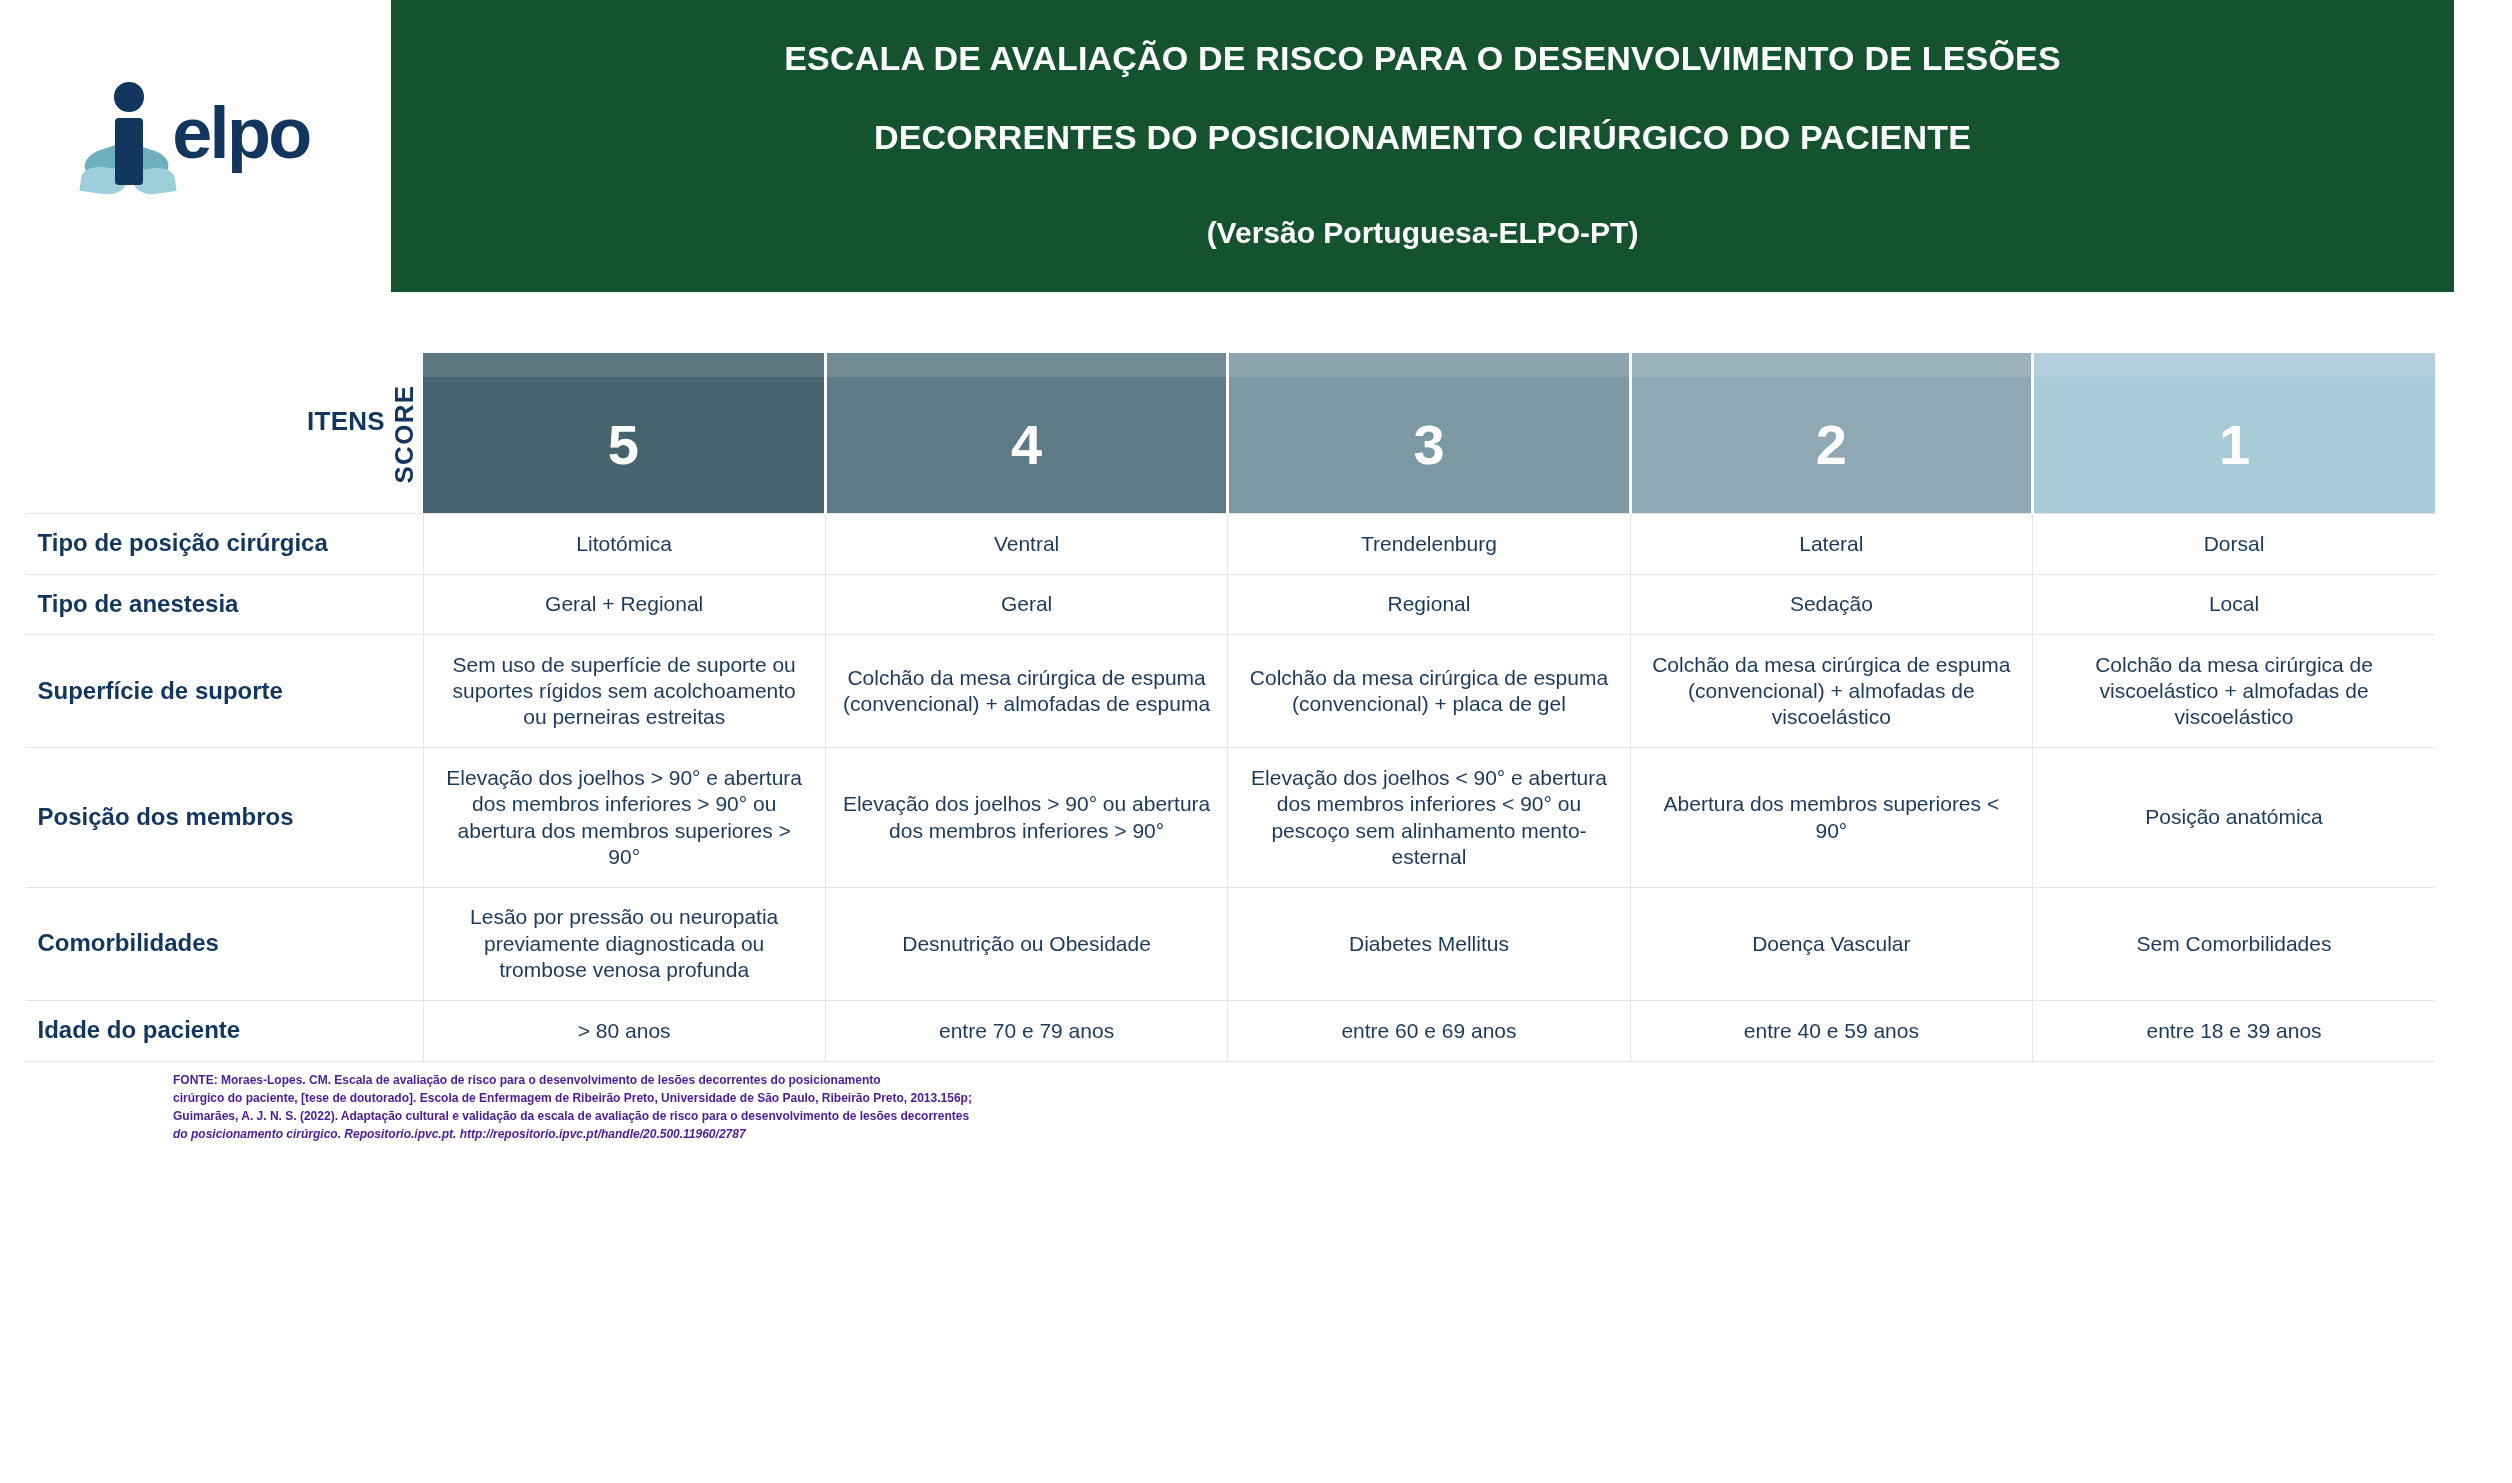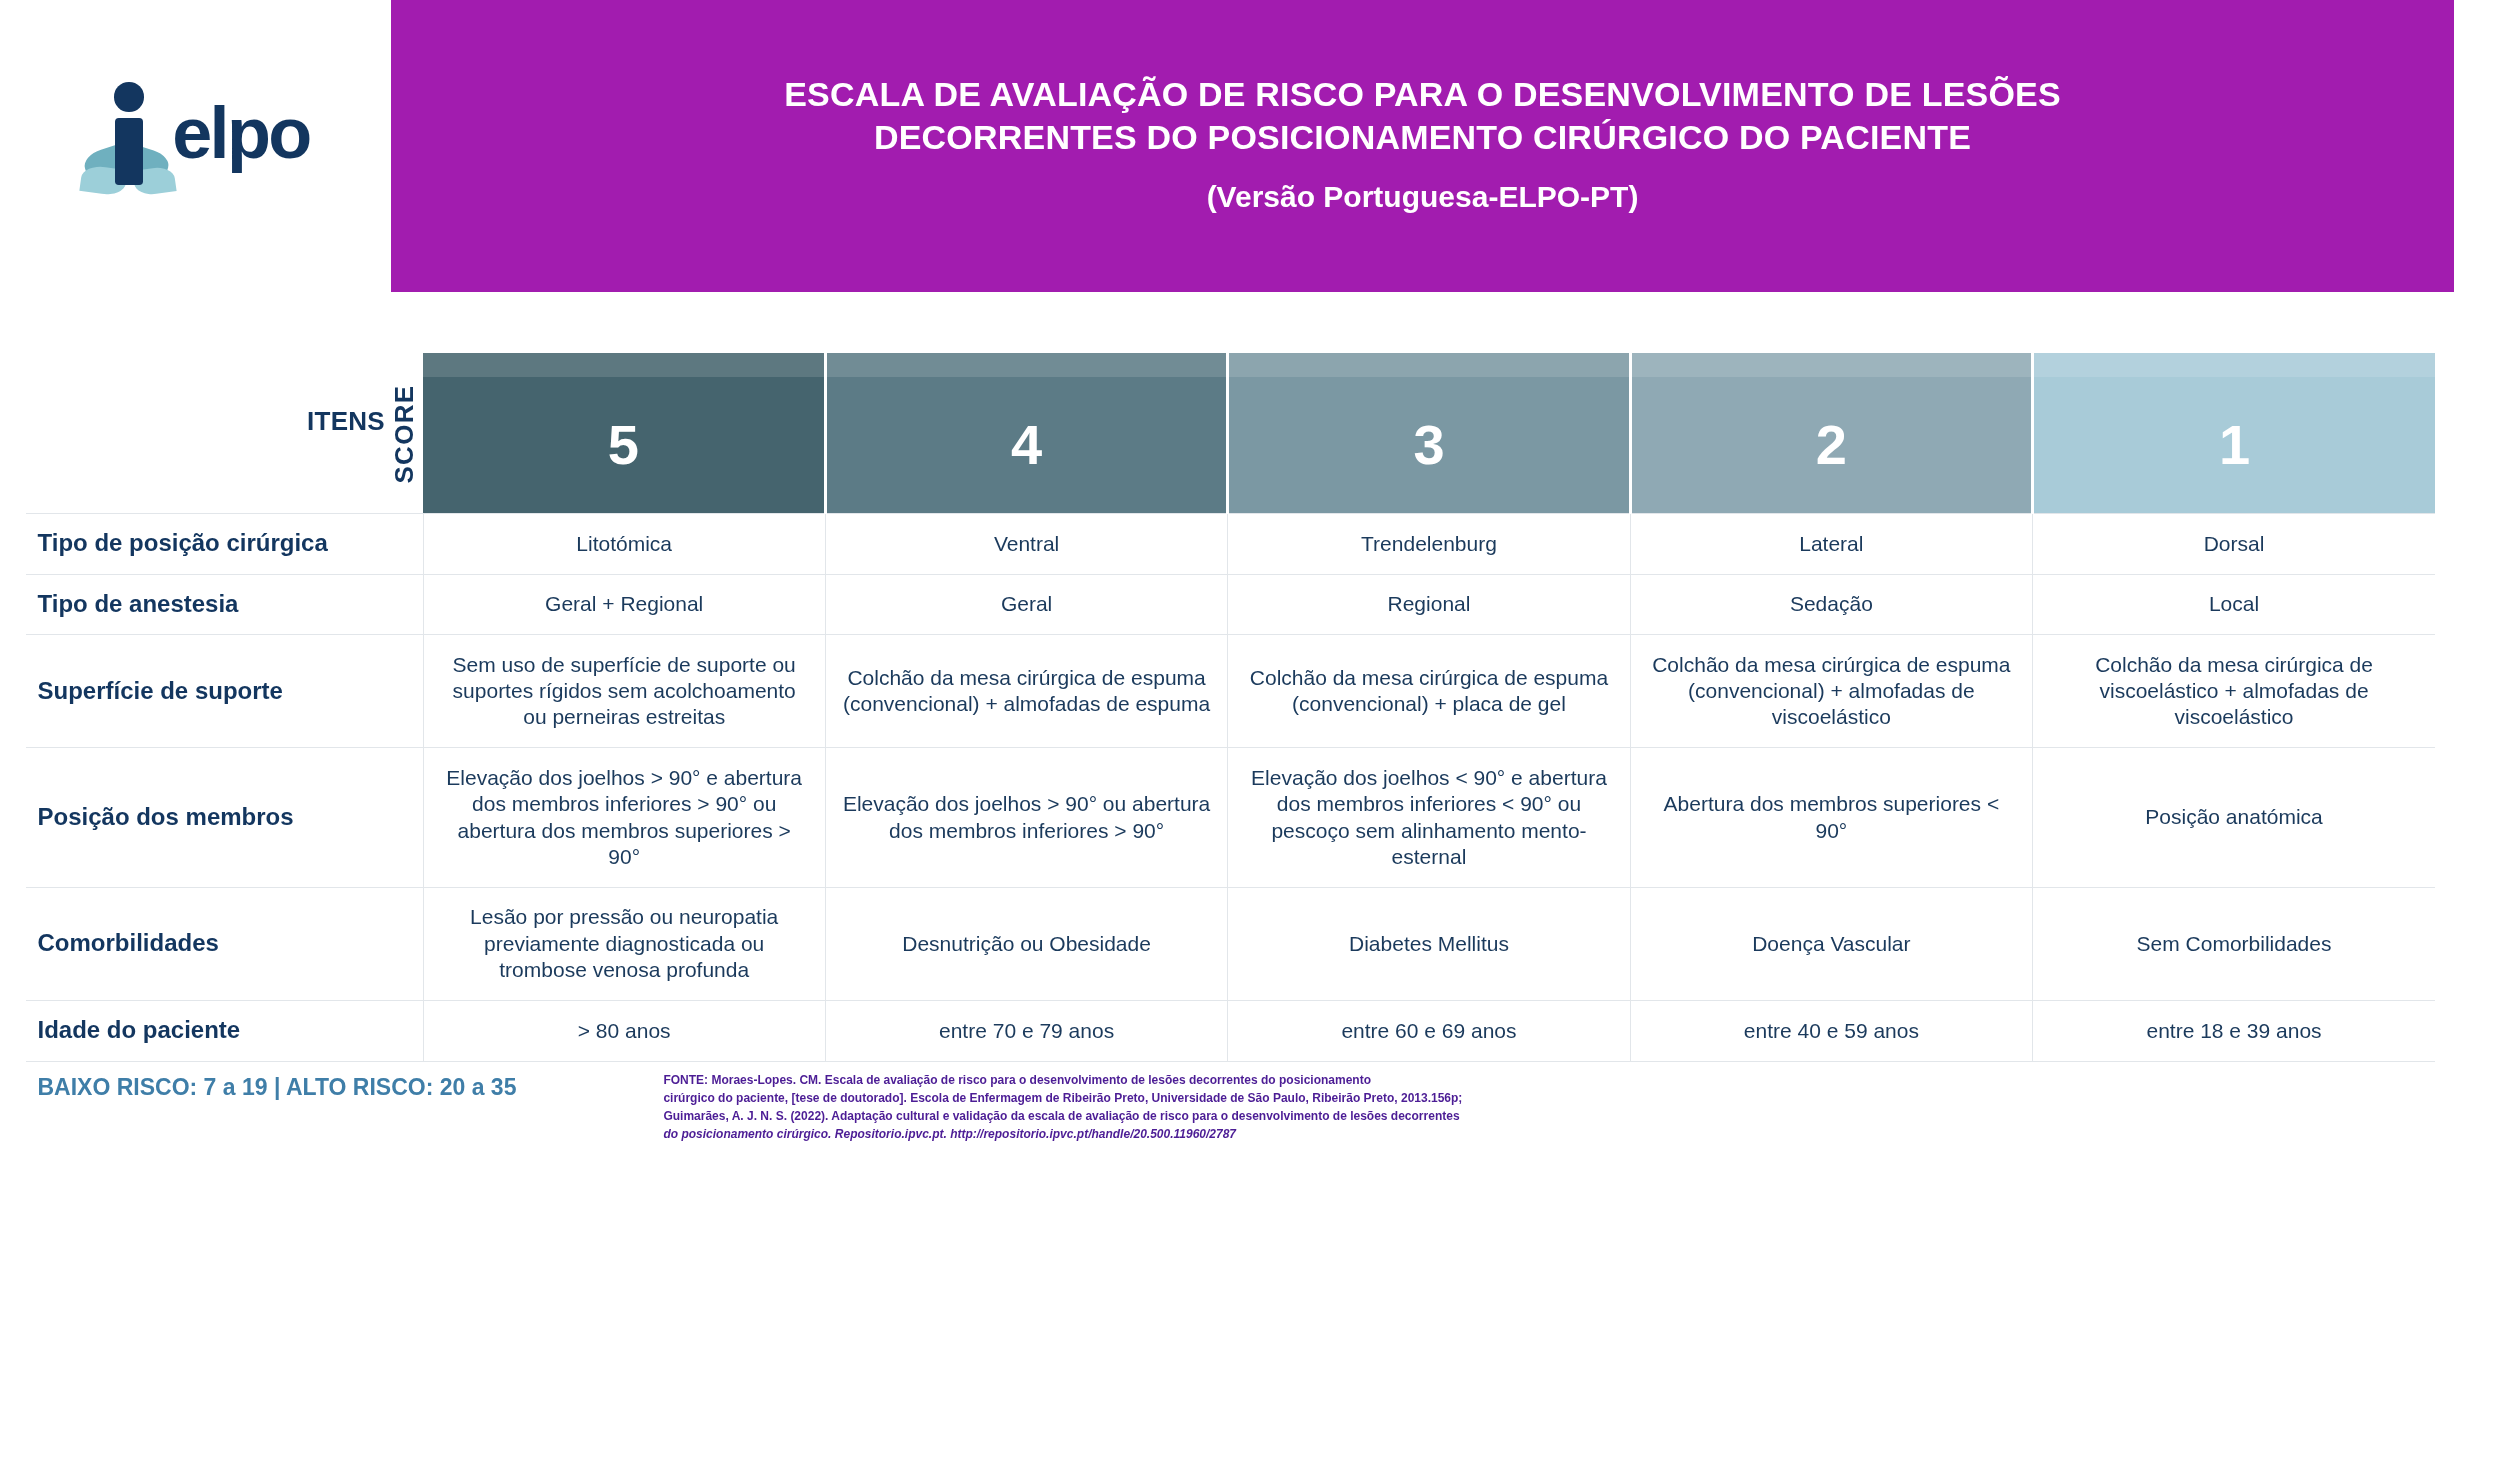--- a/index.html
+++ b/index.html
@@ -67,30 +67,31 @@
   .logo-stem {
     position: absolute;
     width: 28px; height: 67px;
     background: #13365f;
     border-radius: 3.8px;
     left: 34px; top: 46px;
   }
 
   .title-box {
     flex: 1;
-    background: #a21caf;
+    background: #14532d;
     color: #ffffff;
     display: flex;
     flex-direction: column;
     justify-content: center;
     align-items: center;
     text-align: center;
     padding: 16.7px 38px 22px 38px;
     box-sizing: border-box;
     margin-right: 58px;
+    gap: 36px;
   }
   .title-line {
     font-size: 34px;
     font-weight: bold;
     line-height: 1.28;
     letter-spacing: 0.2px;
   }
   .title-sub {
     font-size: 30px;
     font-weight: bold;
@@ -325,21 +326,20 @@
         <td class="cell">entre 60 e 69 anos</td>
         <td class="cell">entre 40 e 59 anos</td>
         <td class="cell">entre 18 e 39 anos</td>
       </tr>
 
     </tbody>
   </table>
 </div>
 
 <div class="footer">
-  <div class="risk">BAIXO RISCO: 7 a 19 | ALTO RISCO: 20 a 35</div>
   <div class="source">
     <div>FONTE: Moraes-Lopes. CM. Escala de avaliação de risco para o desenvolvimento de lesões decorrentes do posicionamento</div>
     <div>cirúrgico do paciente, [tese de doutorado]. Escola de Enfermagem de Ribeirão Preto, Universidade de São Paulo, Ribeirão Preto, 2013.156p;</div>
     <div>Guimarães, A. J. N. S. (2022). Adaptação cultural e validação da escala de avaliação de risco para o desenvolvimento de lesões decorrentes</div>
     <div class="ital">do posicionamento cirúrgico. Repositorio.ipvc.pt. http://repositorio.ipvc.pt/handle/20.500.11960/2787</div>
   </div>
 </div>
 
 
 </body></html>

